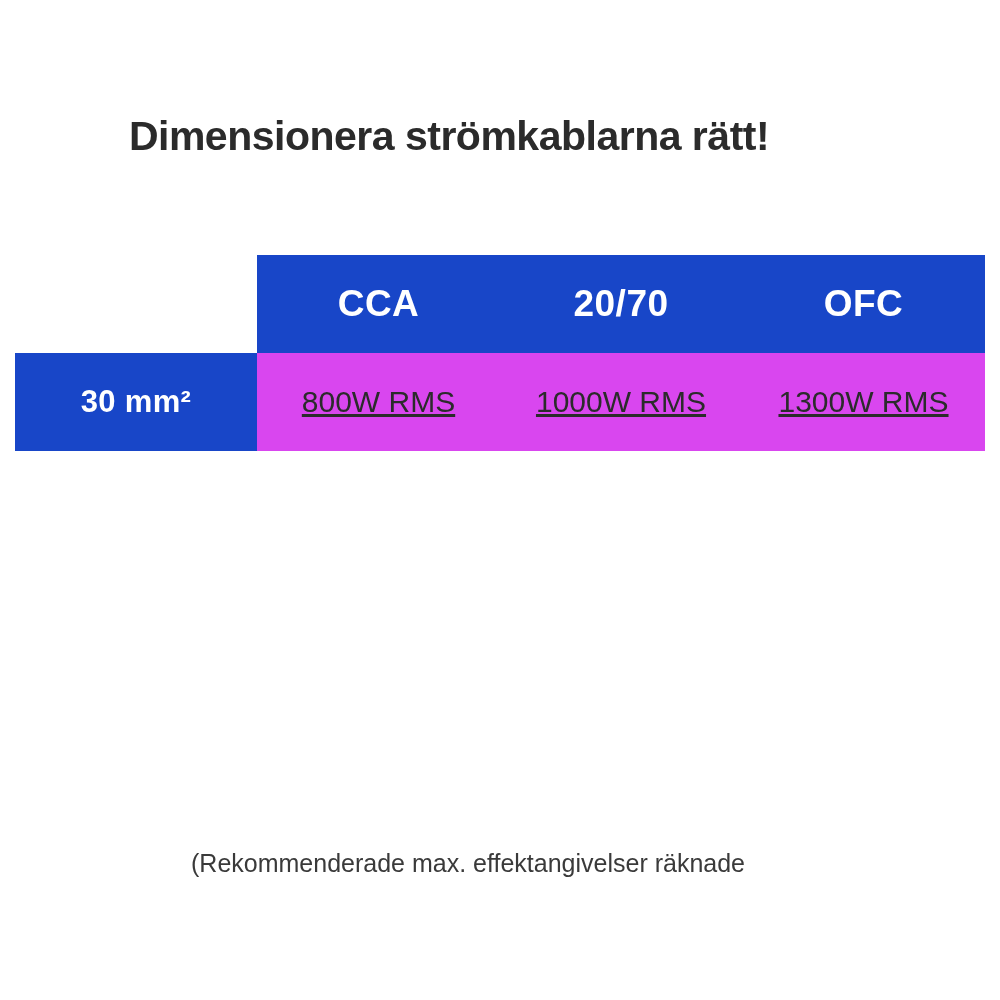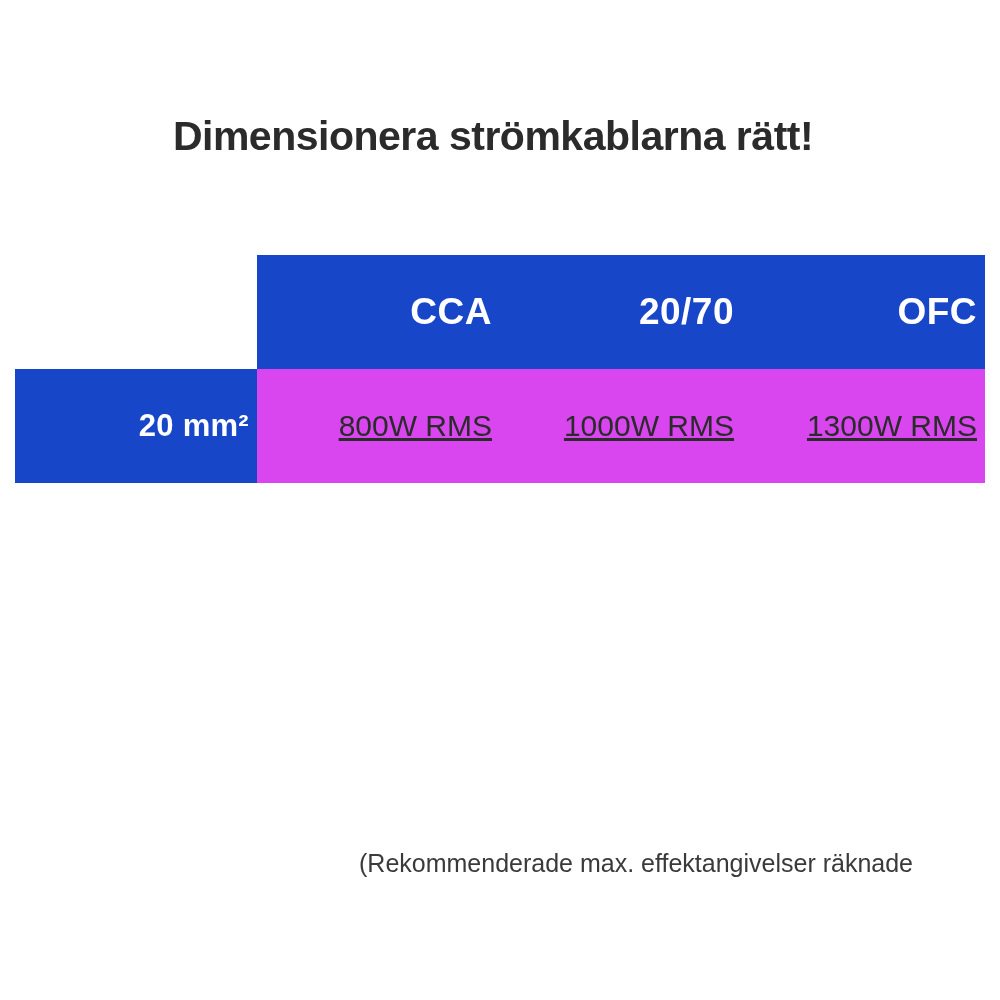--- a/index.html
+++ b/index.html
@@ -22,45 +22,44 @@
   .title {
     position: absolute;
     top: 113px;
     left: 0;
     width: 898px;
     text-align: center;
     font-size: 41px;
     font-weight: bold;
     color: #2b2b2b;
     letter-spacing: -0.5px;
-    padding-left: 44px;
   }
 
   
   .table-wrap {
     position: absolute;
     top: 255px;
     left: 15px;
     width: 970px;
   }
   table.spec {
     border-collapse: collapse;
     table-layout: fixed;
     width: 970px;
   }
   table.spec col.c0 { width: 242px; }
   table.spec col.c1 { width: 243px; }
   table.spec col.c2 { width: 242px; }
   table.spec col.c3 { width: 243px; }
 
   table.spec th, table.spec td {
-    padding: 8px;
+    padding: 0;
     margin: 0;
     height: 98px;
-    text-align: right;
+    text-align: center;
     vertical-align: middle;
   }
 
   .corner {
     background: #ffffff;
   }
   .head-cell {
     background: #1846c8;
     color: #ffffff;
     font-size: 37px;
@@ -82,23 +81,23 @@
   }
   tr.alt .data-cell {
     background: #d946ef;
     text-decoration: underline;
   }
 
   
   .footnote {
     position: absolute;
     top: 845px;
-    left: 9px;
+    left: 16px;
     width: 904px;
-    text-align: right;
+    text-align: center;
     font-size: 25px;
     color: #3a3a3a;
     line-height: 1.45;
   }
   .footnote div { display: block; }
 </style>
 </head>
 <body>
 
 <div class="page">
@@ -116,21 +115,21 @@
       <thead>
         <tr>
           <th class="corner"></th>
           <th class="head-cell">CCA</th>
           <th class="head-cell">20/70</th>
           <th class="head-cell">OFC</th>
         </tr>
       </thead>
       <tbody>
         <tr class="alt">
-          <th class="row-head">20 mm²</th>
+          <th class="row-head">30 mm²</th>
           <td class="data-cell">800W RMS</td>
           <td class="data-cell">1000W RMS</td>
           <td class="data-cell">1300W RMS</td>
         </tr>
       </tbody>
     </table>
   </div>
 
   <div class="footnote">
     <div>(Rekommenderade max. effektangivelser räknade</div>

